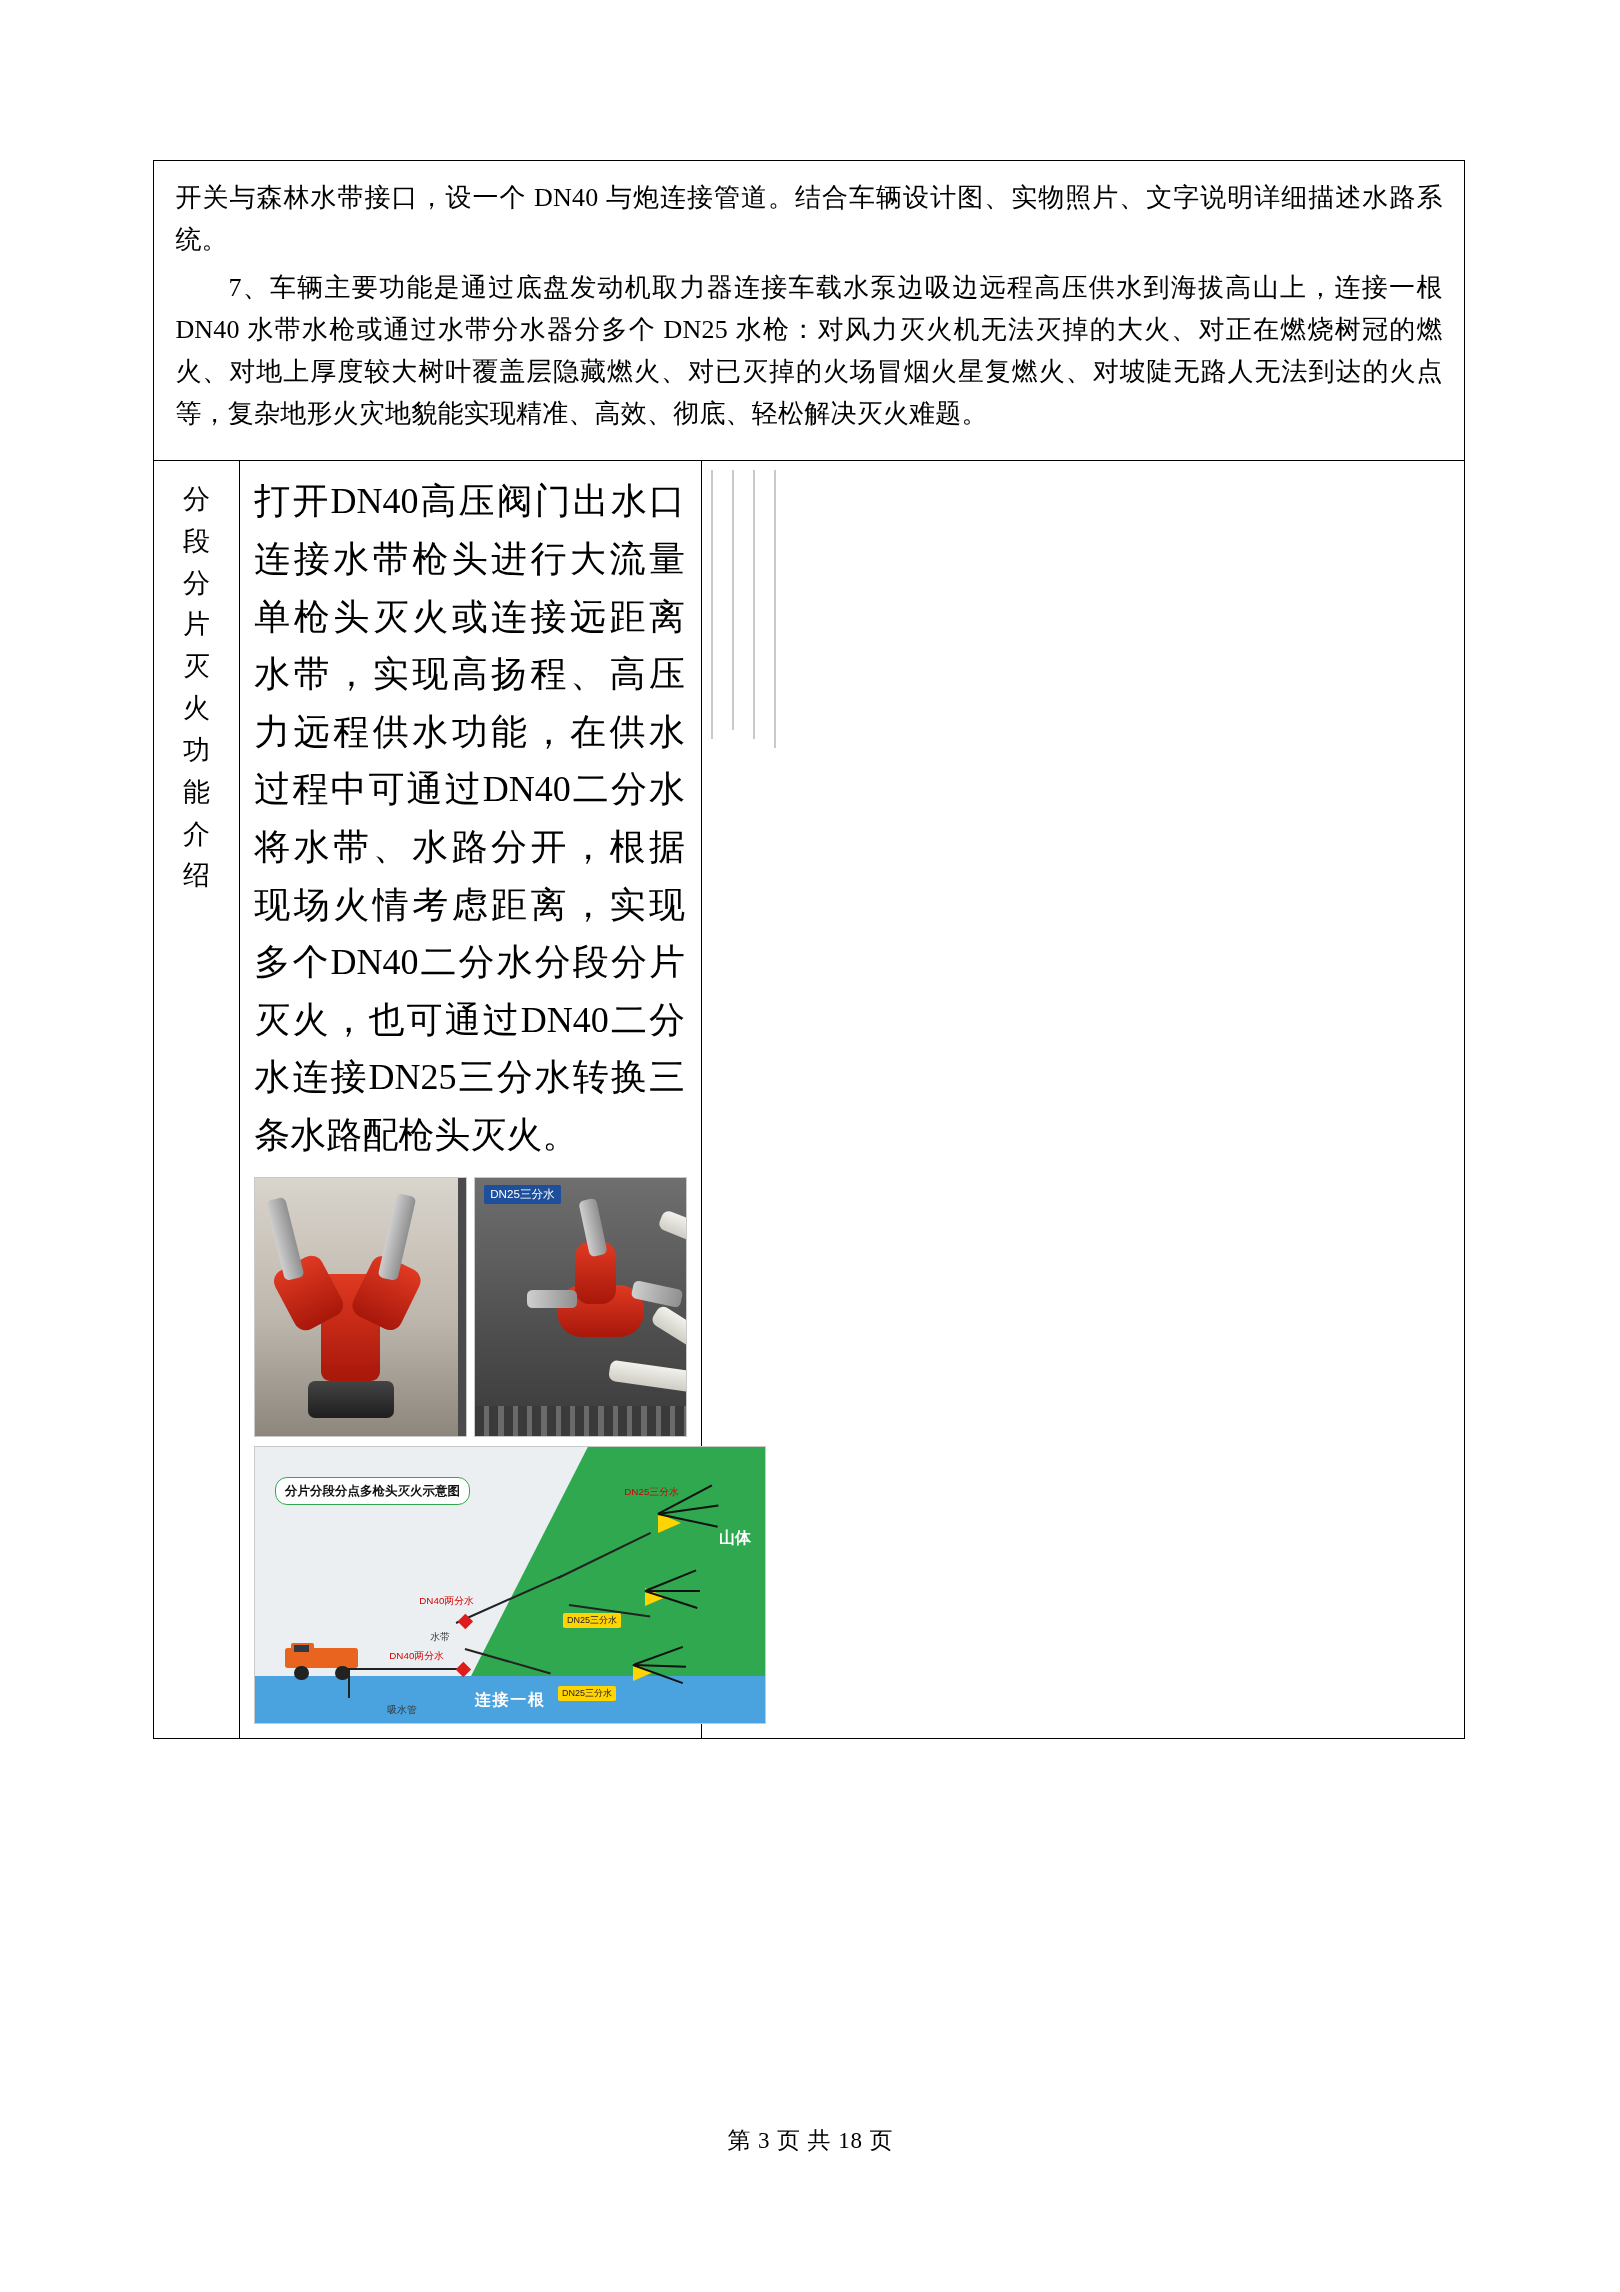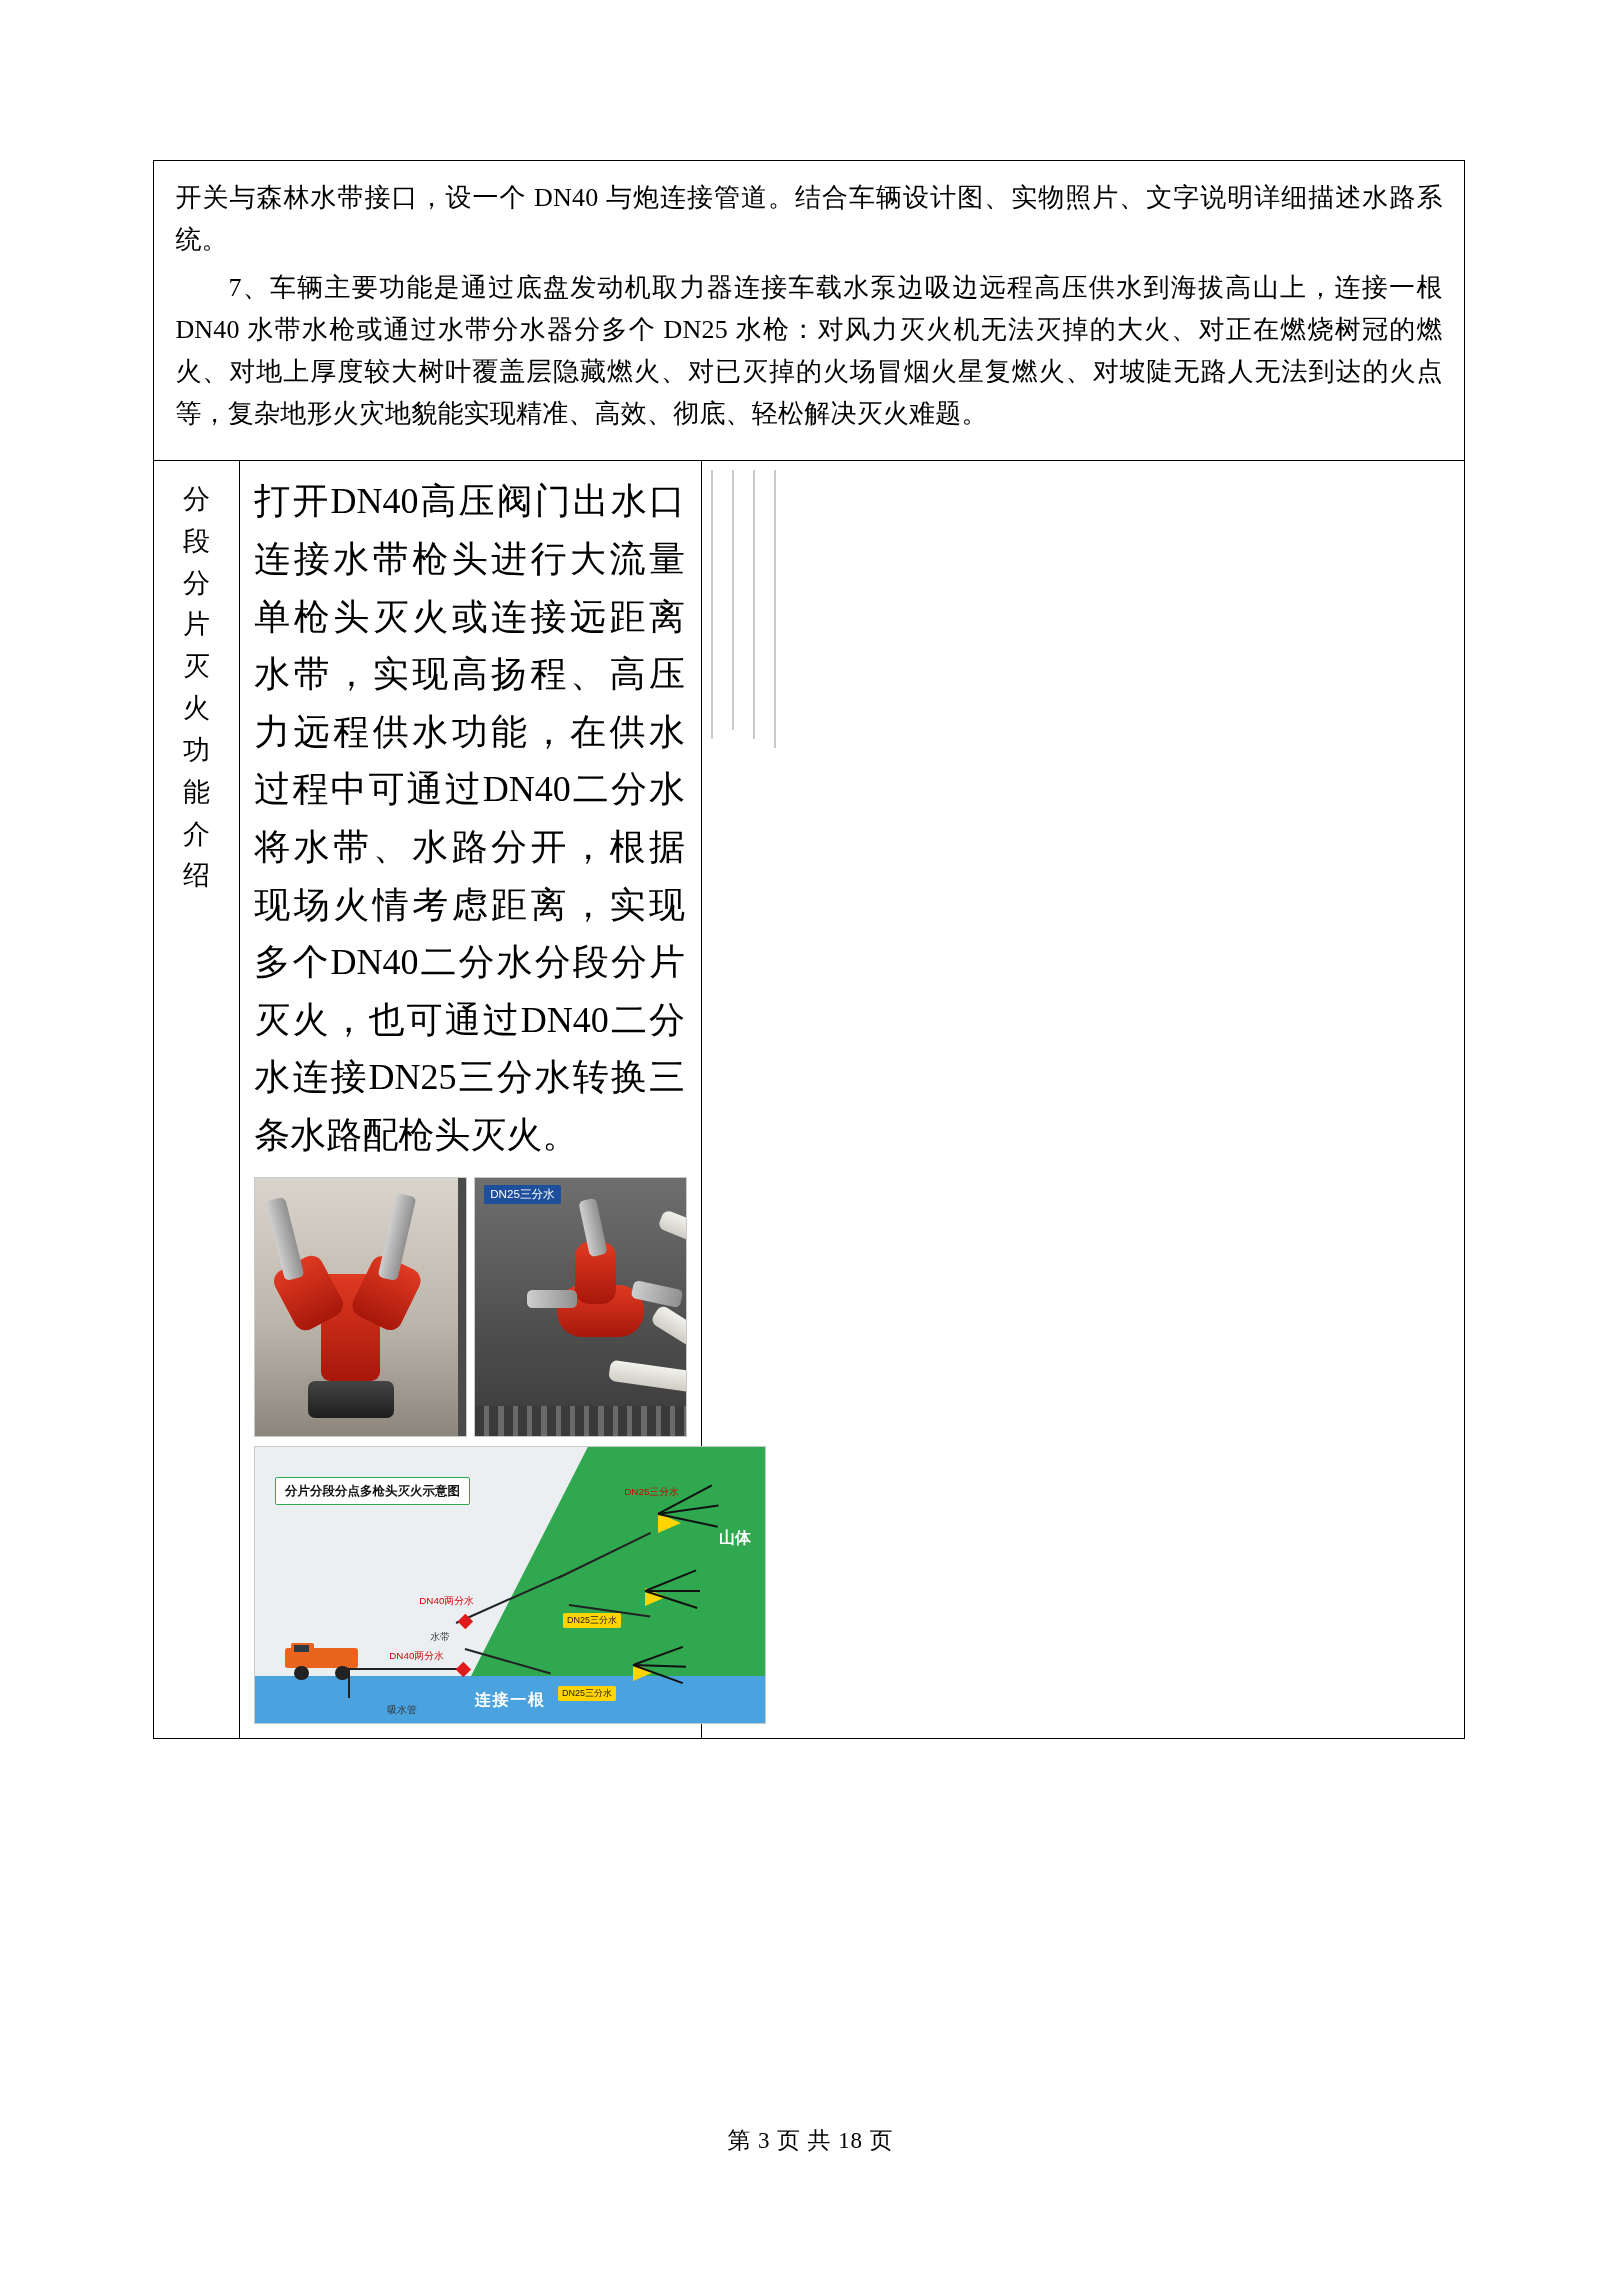--- a/index.html
+++ b/index.html
@@ -157,21 +157,21 @@
   }
 
   
   .ph-diagram { height: 276px; background:#eef1f3; }
   .dg-sky { position:absolute; left:0; top:0; width:100%; height:100%; background:#eceff2; }
   .dg-green { position:absolute; right:0; top:0; width:58%; height:84%; background:#2fa84f; clip-path: polygon(18% 100%, 0 100%, 40% 0, 100% 0, 100% 100%); }
   .dg-water { position:absolute; left:0; bottom:0; width:100%; height:17%; background:#4aa3df; }
   .dg-title {
     position:absolute; left:19.6px; top:30px;
     background:#fff; border:1.8px solid #2fa84f; color:#111;
-    font-size:12.5px; font-weight:bold; padding:4.5px 9px; border-radius:2px;
+    font-size:12.5px; font-weight:bold; padding:4.5px 9px; border-radius:12px;
     font-family:"Liberation Sans", sans-serif;
   }
   .dg-lab {
     position:absolute; font-size:9.8px; color:#d40000; font-family:"Liberation Sans", sans-serif;
     white-space:nowrap;
   }
   .dg-lab-dark { color:#333;text-align:right; }
   .dg-lab-y { position:absolute; background:#ffd400; color:#222; font-size:9px; padding:0.9px 3.6px; border-radius:1.8px; font-family:"Liberation Sans", sans-serif; white-space:nowrap;}
   .dg-mountain-txt { position:absolute; right:14.3px; top:82px; color:#fff; font-size:16px; line-height:1.1; font-weight:bold; }
   .dg-water-txt { position:absolute; left:50%; transform:translateX(-50%); bottom:12.5px; color:#fff; font-size:16px; font-weight:bold; letter-spacing:1.8px;}

